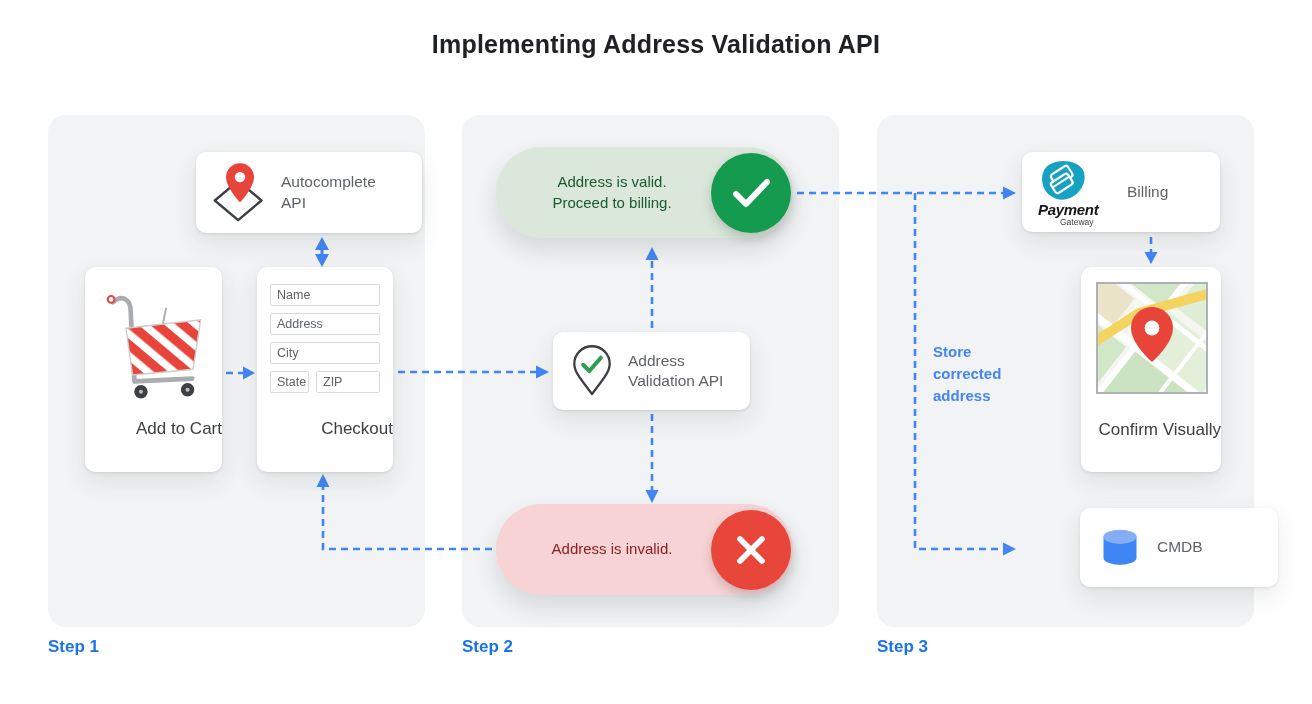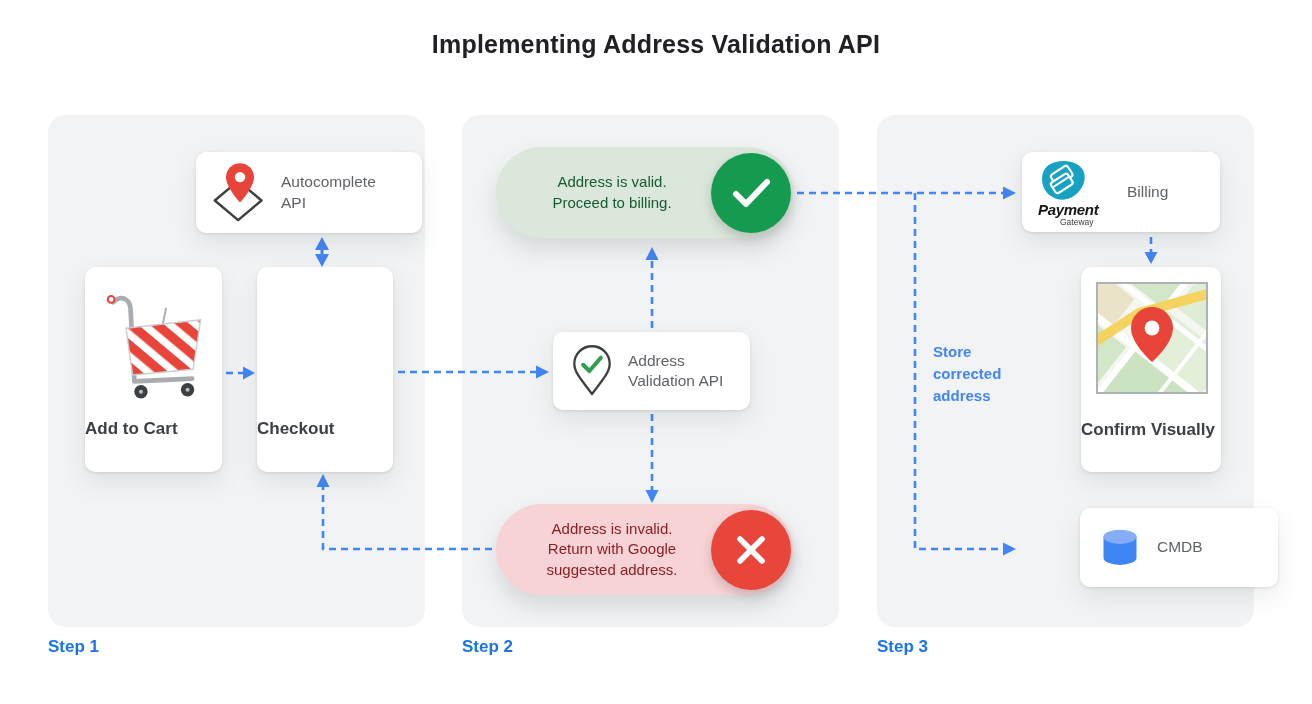--- a/index.html
+++ b/index.html
@@ -14,21 +14,21 @@
   #panel-1{left:48px}#panel-2{left:462px}#panel-3{left:877px}
 
   .step-label{position:absolute;top:637px;font-size:17px;font-weight:700;
               color:var(--step-label-blue)}
   #step-label-1{left:48px}#step-label-2{left:462px}#step-label-3{left:877px}
 
   .card{position:absolute;background:#fff;border-radius:10px;
         box-shadow:0 1px 3px rgba(60,64,67,.14),0 10px 24px rgba(60,64,67,.10)}
   .row-card{display:flex;align-items:center;gap:13px;padding:0 16px;box-sizing:border-box}
   .glabel{color:var(--label-gray);font-size:15.5px;line-height:1.32}
-  .dlabel{color:var(--label-dark);font-weight:700;font-size:17px;text-align:left}
+  .dlabel{color:var(--label-dark);font-weight:400;font-size:17px;text-align:right}
 
   
   #autocomplete-card{left:196px;top:152px;width:226px;height:81px}
   #add-to-cart-card{left:85px;top:267px;width:137px;height:205px}
   #checkout-card{left:257px;top:267px;width:136px;height:205px}
   .tile-label{position:absolute;left:0;bottom:33px;width:100%}
   #cart-art{position:absolute;left:13px;top:24px}
   .fields{position:absolute;left:13px;top:17px;right:13px}
   .field{background:#fff;border:1px solid #D8DADD;border-radius:2px;height:20px;
          display:flex;align-items:center;padding-left:6px;font-size:12.5px;
@@ -148,20 +148,29 @@
     <circle cx="14" cy="9" r="3.6" fill="#fff" stroke="var(--cart-red)" stroke-width="2.2"></circle>
     <circle cx="46" cy="108" r="7.2" fill="#3C4043"></circle>
     <circle cx="46" cy="108" r="2.2" fill="#B9BDC1"></circle>
     <circle cx="96" cy="106" r="7.2" fill="#3C4043"></circle>
     <circle cx="96" cy="106" r="2.2" fill="#B9BDC1"></circle>
   </svg>
   <div class="dlabel tile-label">Add to Cart</div>
 </div>
 
 <div class="card" id="checkout-card">
+  <div class="fields">
+    <div class="field">Name</div>
+    <div class="field">Address</div>
+    <div class="field">City</div>
+    <div class="fields-row">
+      <div class="field field-state">State</div>
+      <div class="field field-zip">ZIP</div>
+    </div>
+  </div>
   <div class="dlabel tile-label">Checkout</div>
 </div>
 
 <div class="step-label" id="step-label-1">Step 1</div>
 
 <div class="pill" id="valid-pill">
   <div class="pill-text">
     <b>Address is valid.</b>
     <span>Proceed to billing.</span>
   </div>
@@ -176,21 +185,20 @@
   <svg width="46" height="56" viewBox="0 0 52 60">
     <path d="M26 2 C14.8 2 6 10.8 6 22 C6 30 11 36.5 26 56 C41 36.5 46 30 46 22 C46 10.8 37.2 2 26 2 Z" fill="#fff" stroke="#3C4043" stroke-width="2.6" stroke-linejoin="round"></path>
     <polyline points="16,23 23,30 36,15" fill="none" stroke="#2E9E4F" stroke-width="4.6" stroke-linecap="round" stroke-linejoin="round"></polyline>
   </svg>
   <div class="glabel" style="width:104px">Address Validation API</div>
 </div>
 
 <div class="pill" id="invalid-pill">
   <div class="pill-text">
     <b>Address is invalid.</b>
-    <span>Return with Google suggested address.</span>
   </div>
   <div class="pill-circle" id="invalid-circle">
     <svg width="80" height="80" viewBox="0 0 80 80">
       <line x1="29" y1="29" x2="51" y2="51" stroke="#fff" stroke-width="5.6" stroke-linecap="round"></line>
       <line x1="51" y1="29" x2="29" y2="51" stroke="#fff" stroke-width="5.6" stroke-linecap="round"></line>
     </svg>
   </div>
 </div>
 
 <div class="step-label" id="step-label-2">Step 2</div>

